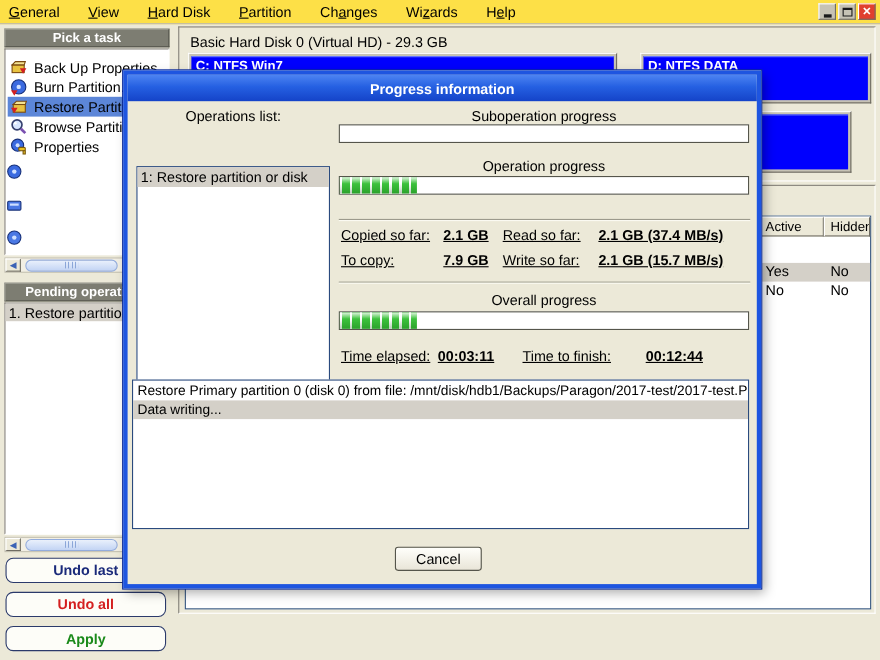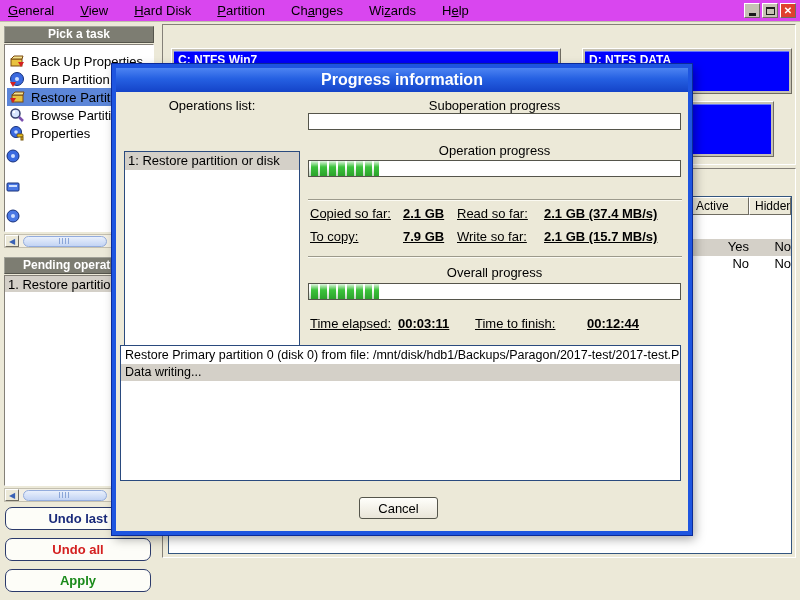--- a/index.html
+++ b/index.html
@@ -8,21 +8,21 @@
     position:relative; width:800px; height:600px; overflow:hidden;
     background:#ece9d8; font-family:"Liberation Sans",sans-serif; color:#000;
     font-size:13px;
   }
   
   .sunken { border:1px solid; border-color:#848078 #ffffff #ffffff #848078; }
   
   .menubar {
     position:absolute; left:0; top:0; width:800px; height:22px;
     display:flex; align-items:center; gap:26px; padding-left:8px;
-    border-bottom:1px solid #c0bcab; background:#d946ef;
+    border-bottom:1px solid #c0bcab; background:#fde047;
   }
   .menu-item { cursor:default; white-space:nowrap; }
   .menu-item .u { text-decoration:underline; }
   .win-controls { position:absolute; right:4px; top:3px; display:flex; gap:2px; }
   .win-btn {
     width:16px; height:15px; display:flex; align-items:center; justify-content:center;
     background:#c6c2b4; border:1px solid; border-color:#fff #6f6c62 #6f6c62 #fff;
   }
   .win-btn.close { background:#e0402e; color:#fff; font-size:10px; font-weight:bold; }
   .glyph-min { width:7px; height:3px; background:#1a1a1a; margin-top:7px; }
@@ -81,37 +81,37 @@
   .table-box {
     position:absolute; left:5px; top:27px; width:624px; height:358px;
     background:#fff; border:1px solid #33557f;
   }
   .thead { display:flex; height:18px; }
   .th {
     background:#ece9d8; border:1px solid; border-color:#fff #6f6c62 #6f6c62 #fff;
     font-size:12px; padding:1px 0 0 5px; overflow:hidden; white-space:nowrap;
   }
   .trow { display:flex; height:17px; font-size:13px; }
-  .trow .td { padding:0 0 0 6px; white-space:nowrap; overflow:hidden;text-align:right; }
+  .trow .td { padding:0 0 0 6px; white-space:nowrap; overflow:hidden; }
   .trow.hl { background:#d4d0c8; }
   .statusbar {
     position:absolute; left:162px; top:566px; width:634px; height:31px;
     border:1px solid; border-color:#848078 #fff #fff #848078;
     display:flex; align-items:center; justify-content:center;
     font-weight:bold; font-size:13px;
   }
   
   .dialog {
     position:absolute; left:112px; top:64px; width:580px; height:471px;
     background:#ece9d8; border:4px solid #1e55e0;
     box-shadow:0 0 0 1px #0a2a9a, 3px 4px 10px rgba(0,0,0,.35);
   }
   .dlg-title {
     height:24px; background:linear-gradient(180deg,#4d84f2 0%,#2560e2 45%,#1443c8 100%);
-    color:#fff; font-weight:bold; font-size:16px;
+    color:#fff; font-weight:bold; font-size:13px;
     display:flex; align-items:center; justify-content:center;
   }
   .dlg-body { position:relative; width:100%; height:439px; }
   .dlg-label { position:absolute; font-size:13px; text-align:center; }
   .ops-list {
     position:absolute; left:8px; top:23px; width:176px; height:220px;
     background:#fff; border:1px solid #2a4a7e; font-size:13px;margin-top:36px;
   }
   .ops-item { height:18px; background:#d4d0c8; padding:1px 3px; white-space:nowrap; overflow:hidden; }
   .pbar-track {
@@ -242,20 +242,21 @@
     <div class="hs-thumb">
         <span class="hs-grip"></span>
       </div>
   </div>
 
   <button class="side-btn" style="top:538px; color:#d42020">Undo all</button>
   <button class="side-btn" style="top:507px; color:#1a2a7a">Undo last</button>
   <button class="side-btn" style="top:569px; color:#1a8a1a">Apply</button>
 
   <div class="disk-panel sunken">
+    <div class="disk-label">Basic Hard Disk 0 (Virtual HD) - 29.3 GB</div>
     <div class="pbar" style="left:8px; top:23px; width:390px; height:46px">
       <div class="fill">C: NTFS Win7</div>
     </div>
     <div class="pbar" style="left:419px; top:23px; width:210px; height:46px">
       <div class="fill">D: NTFS DATA</div>
     </div>
     <div class="pbar" style="left:258px; top:76px; width:353px; height:56px">
       <div class="fill"></div>
     </div>
   </div>

